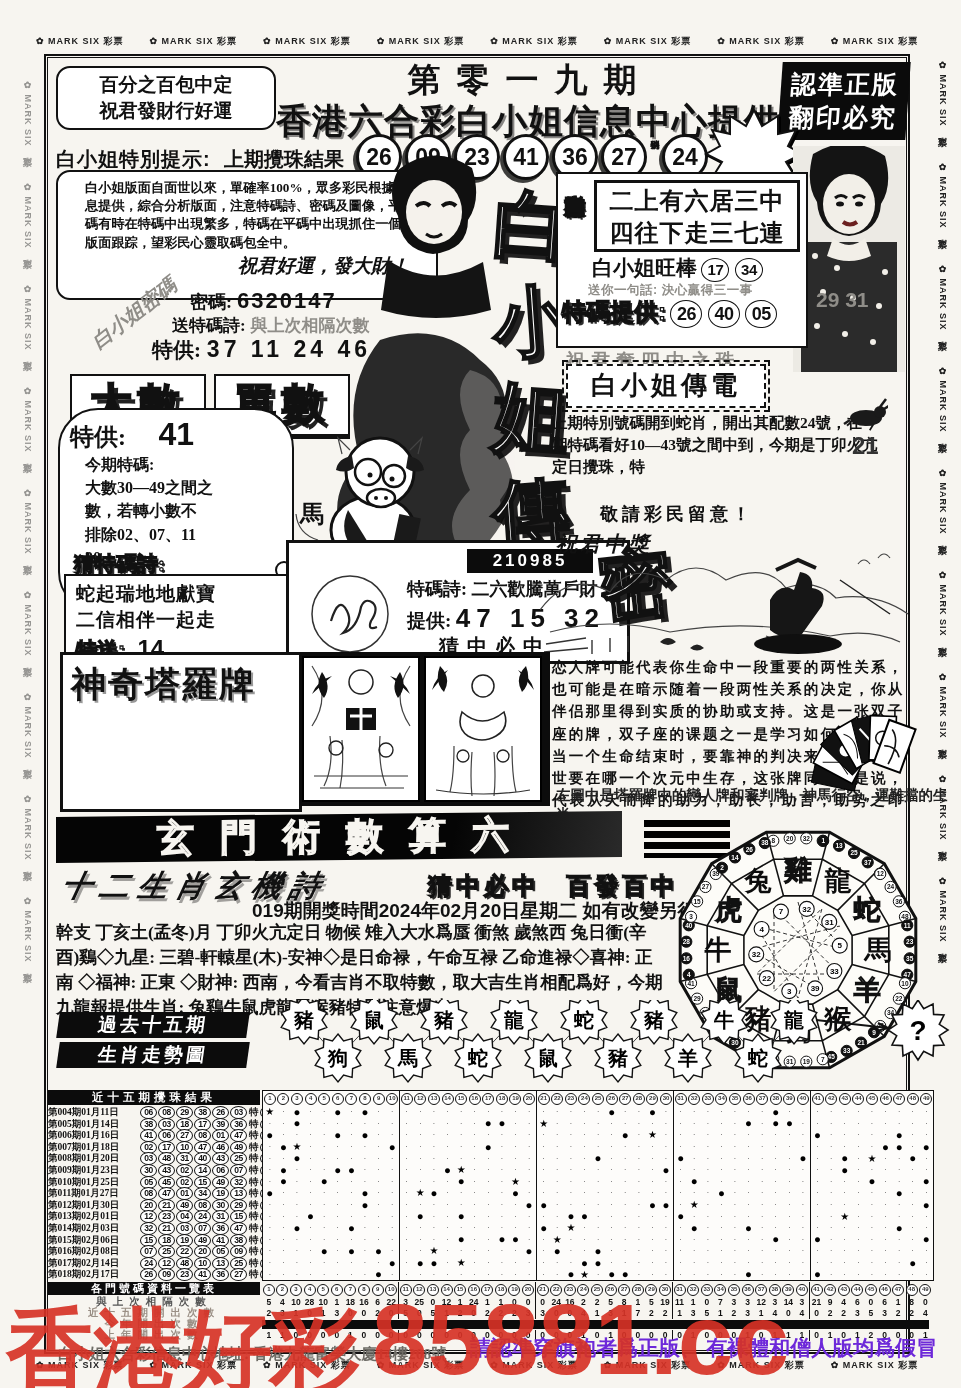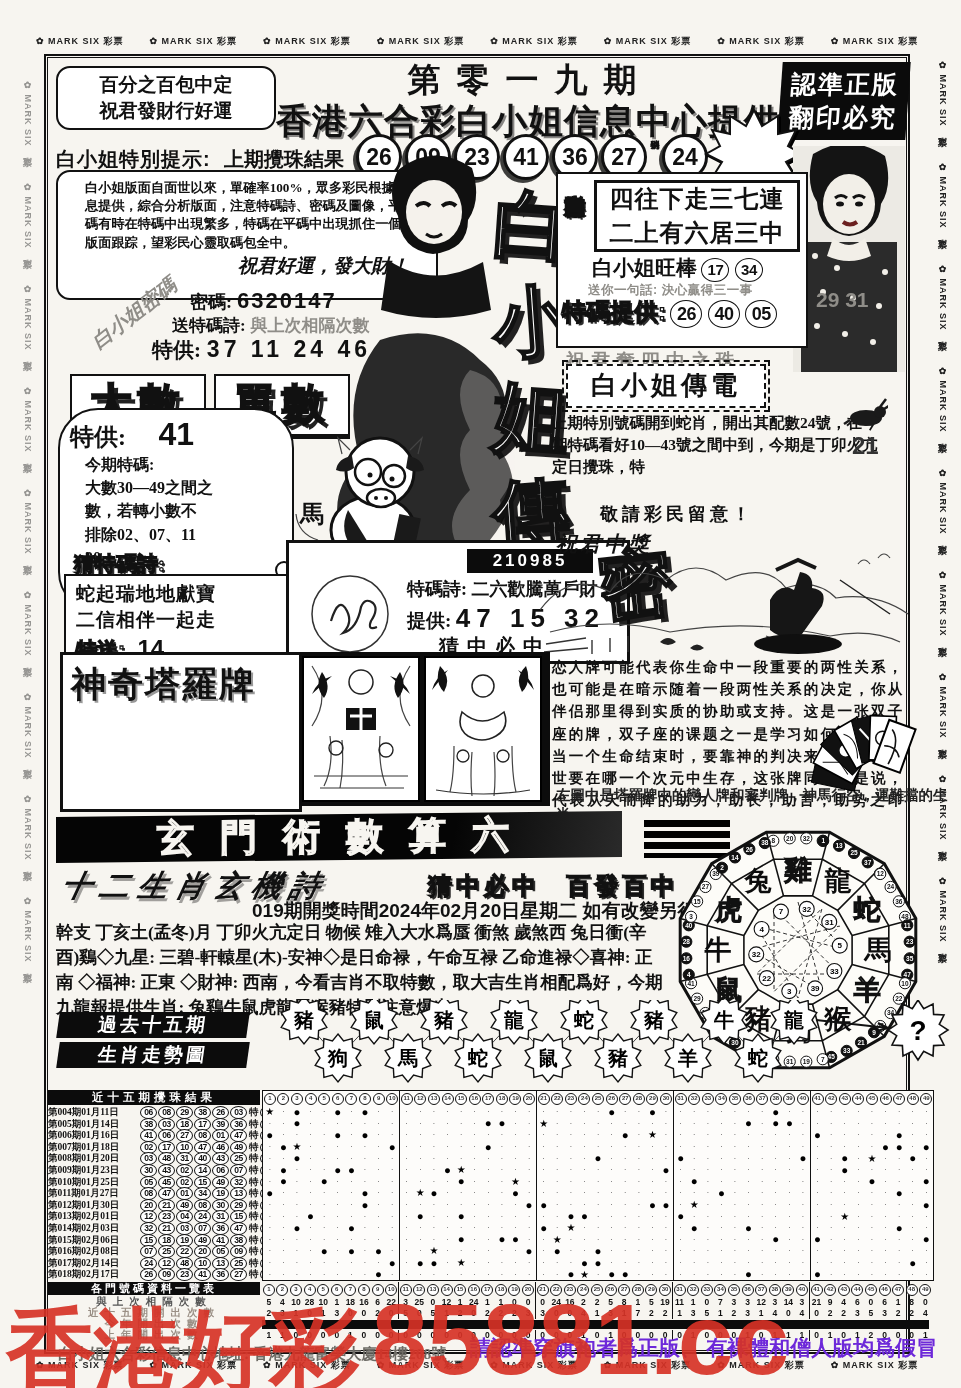--- a/index.html
+++ b/index.html
@@ -185,22 +185,22 @@
       <div class="hollow b serif" style="font-size: 76px; line-height: 96px; text-align: center; transform: rotate(4deg);">白</div>
       <div class="hollow b serif" style="font-size: 76px; line-height: 96px; text-align: center; transform: rotate(-4deg);">小</div>
       <div class="hollow b serif" style="font-size: 76px; line-height: 96px; text-align: center; transform: rotate(4deg);">姐</div>
       <div class="hollow b serif" style="font-size: 76px; line-height: 96px; text-align: center; transform: rotate(-4deg);">傳</div>
       <div class="hollow b serif" style="font-size: 76px; line-height: 96px; text-align: center; transform: rotate(4deg);">密</div>
     </div>
 
   <div class="abs rbox" style="left:556px;top:172px;width:248px;height:172px;">
     <div class="abs vlabel hollow-s b" style="left:4px;top:6px;font-size:20px;height:120px;">白小姐贈言</div>
     <div class="rbox" style="position:absolute;left:36px;top:6px;width:200px;height:66px;border-width:3px;text-align:center;">
+      <div class="b" style="font-size:24px;letter-spacing:1px;margin-top:2px;">二上有六居三中</div>
       <div class="b" style="font-size:24px;letter-spacing:1px;">四往下走三七連</div>
-      <div class="b" style="font-size:24px;letter-spacing:1px;margin-top:2px;">二上有六居三中</div>
     </div>
     <div class="abs" style="left:34px;top:80px;white-space:nowrap;">
       <span class="b serif" style="font-size:21px;">白小姐旺棒</span>
       <span class="num-c" style="width:26px;height:22px;line-height:22px;font-size:15px;border-radius:50%;">17</span>
       <span class="num-c" style="width:26px;height:22px;line-height:22px;font-size:15px;border-radius:50%;">34</span>
     </div>
     <div class="abs fuzzy b" style="left:30px;top:108px;font-size:12.5px;letter-spacing:.5px;">送你一句話: 決心贏得三一事</div>
     <div class="abs" style="left:4px;top:122px;white-space:nowrap;">
       <span class="hollow-s b" style="font-size:24px;">特碼提供:</span>
       <span class="num-c" style="width:30px;height:26px;line-height:26px;font-size:18px;">26</span>

